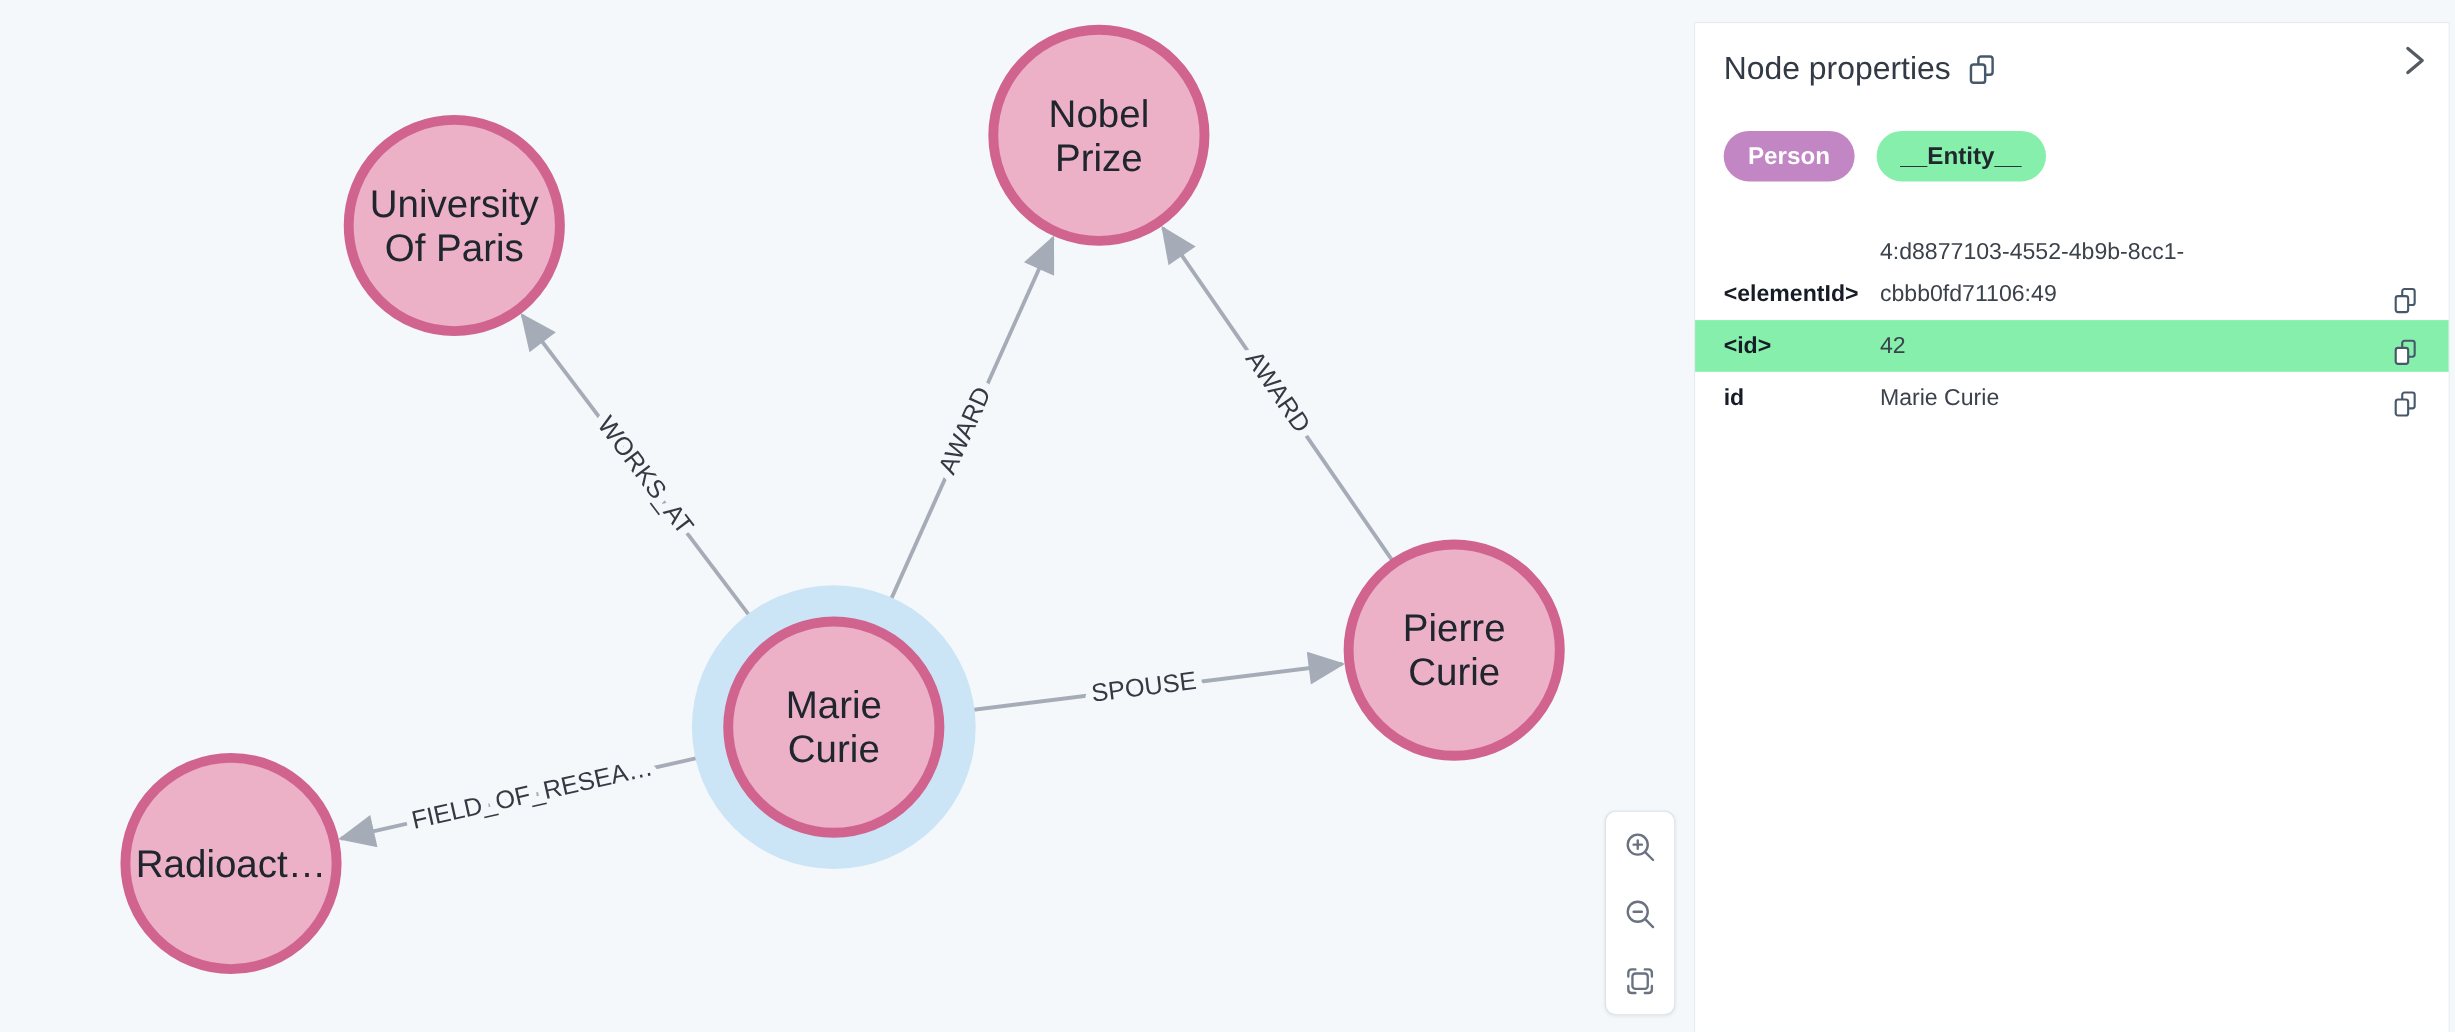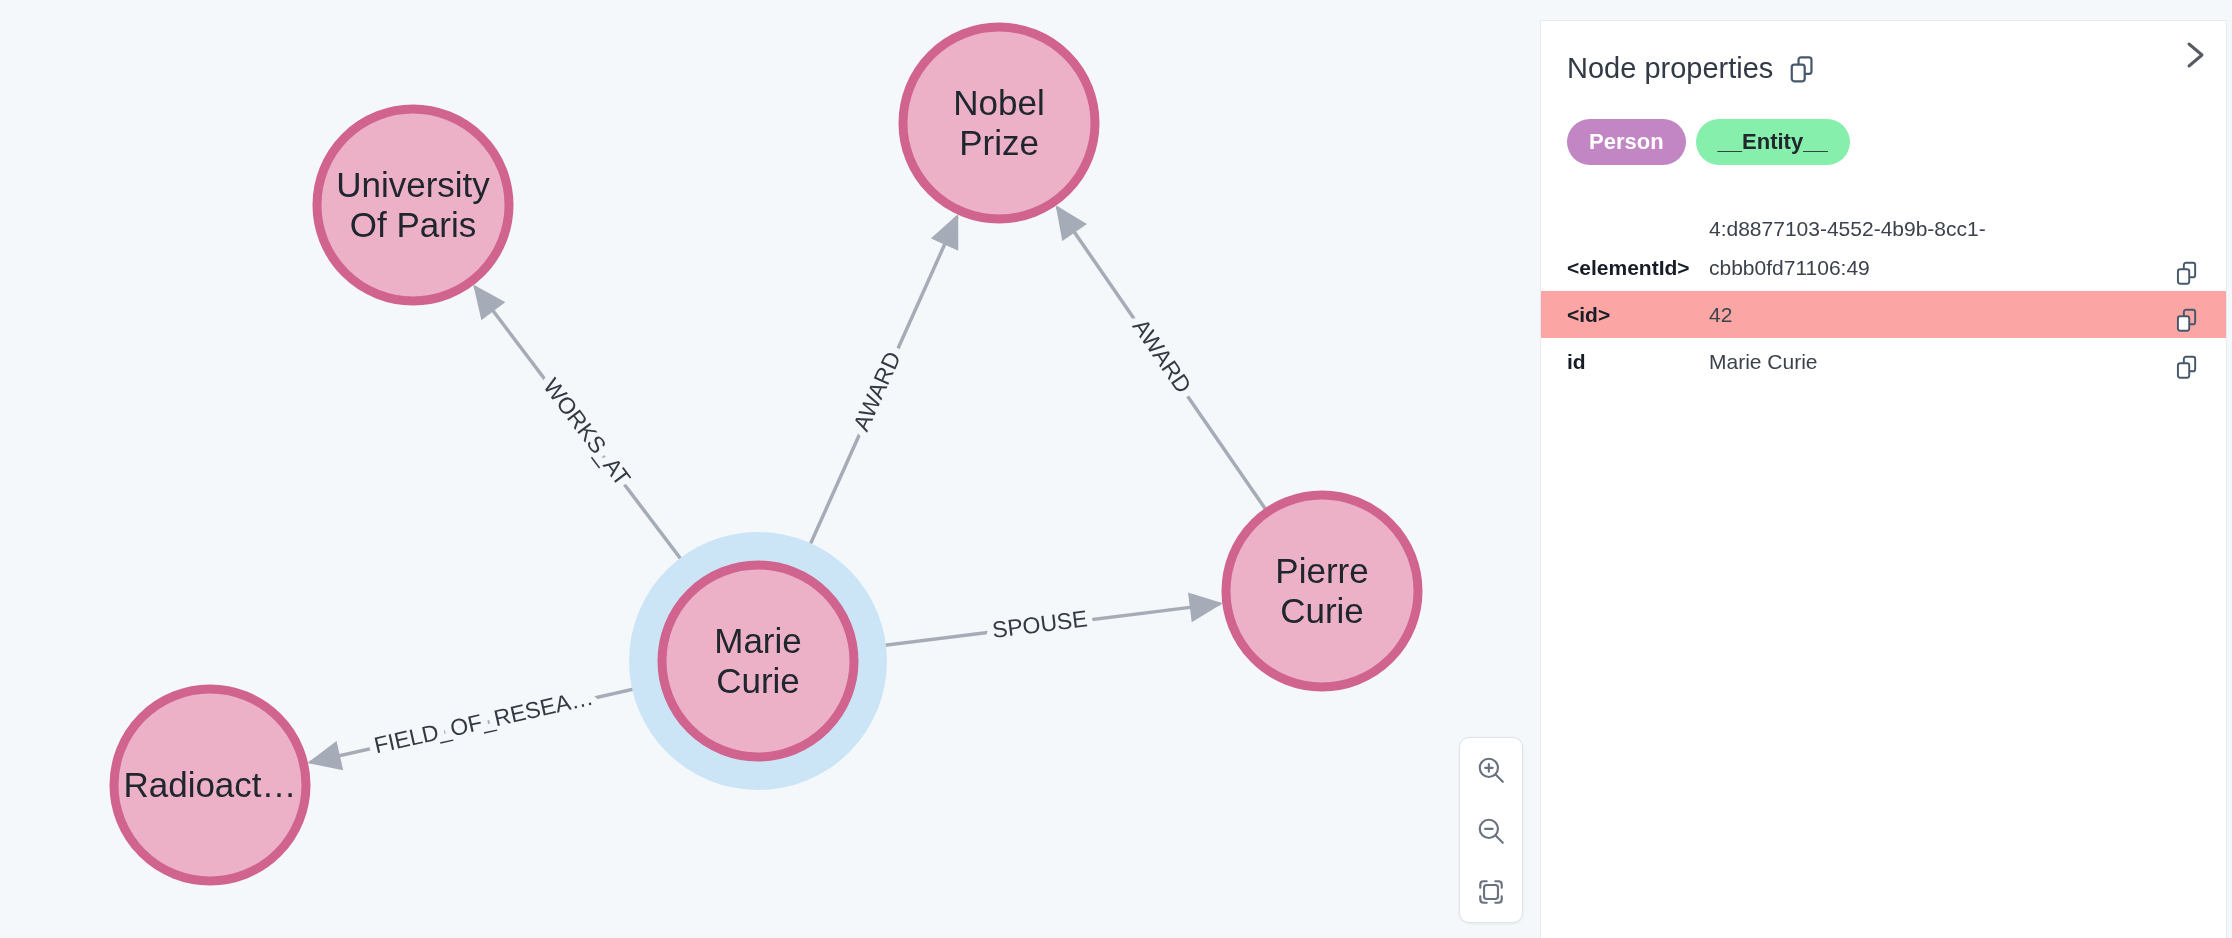--- a/index.html
+++ b/index.html
@@ -18,29 +18,29 @@
     font-family:"Liberation Sans","DejaVu Sans",sans-serif;
     font-size:23px;fill:#343a44;text-anchor:middle;
     paint-order:stroke;stroke-linejoin:round;
   }
   
   .side-panel{
     position:absolute;top:20px;right:5px;bottom:0;left:1540px;
     background:#ffffff;border:1px solid #e7eaee;border-bottom:none;
     box-sizing:border-box;padding:26px 30px 0 26px;
   }
-  .panel-header{display:flex;align-items:flex-end;gap:14px;height:38px}
+  .panel-header{display:flex;align-items:flex-start;gap:14px;height:38px}
   .panel-title{font-size:29px;color:#323a45}
   .icon-btn{background:none;border:none;padding:0;cursor:pointer;display:inline-flex;align-items:center;justify-content:center}
   .collapse-btn{position:absolute;top:14px;right:12px;width:40px;height:40px}
-  .badges{display:flex;gap:10px;margin-top:34px}
+  .badges{display:flex;gap:20px;margin-top:34px}
   .badge{font-size:22px;font-weight:bold;line-height:28px;padding:9px 22px;border-radius:24px;white-space:nowrap}
   .props{margin:40px -30px 0 -26px}
   .prop-row{display:flex;align-items:flex-end;padding:4px 28px 4px 26px;font-size:21px;line-height:39px}
-  .prop-row.striped{background:#fca5a5}
+  .prop-row.striped{background:#86efac}
   .prop-key{flex:none;width:142px;font-weight:bold;color:#171d26}
   .prop-value{flex:none;max-width:420px;color:#3b424b;overflow-wrap:break-word}
   .prop-copy{margin-left:auto;padding-top:7px}
   
   .zoom-controls{
     position:absolute;left:1459px;top:737px;width:64px;height:186px;box-sizing:border-box;
     background:#ffffff;border:1px solid #dde3e9;border-radius:10px;
     box-shadow:0 1px 3px rgba(0,0,0,.06);
     display:flex;flex-direction:column;align-items:center;justify-content:space-between;
     padding:15px 0 13px 0;

